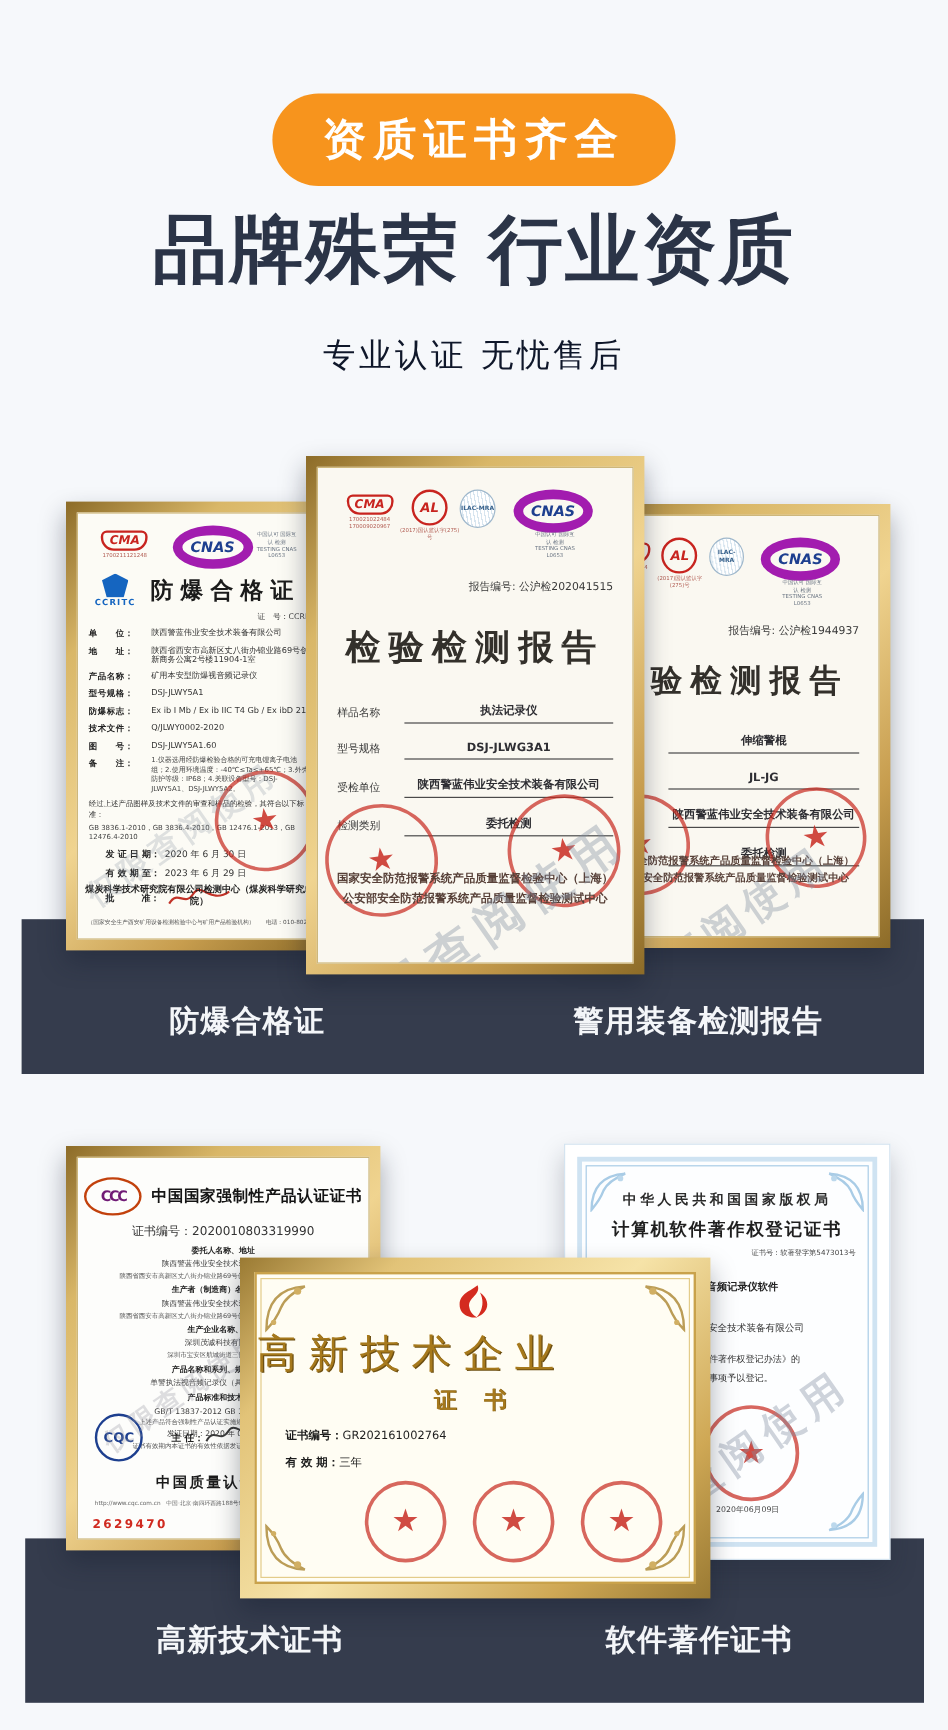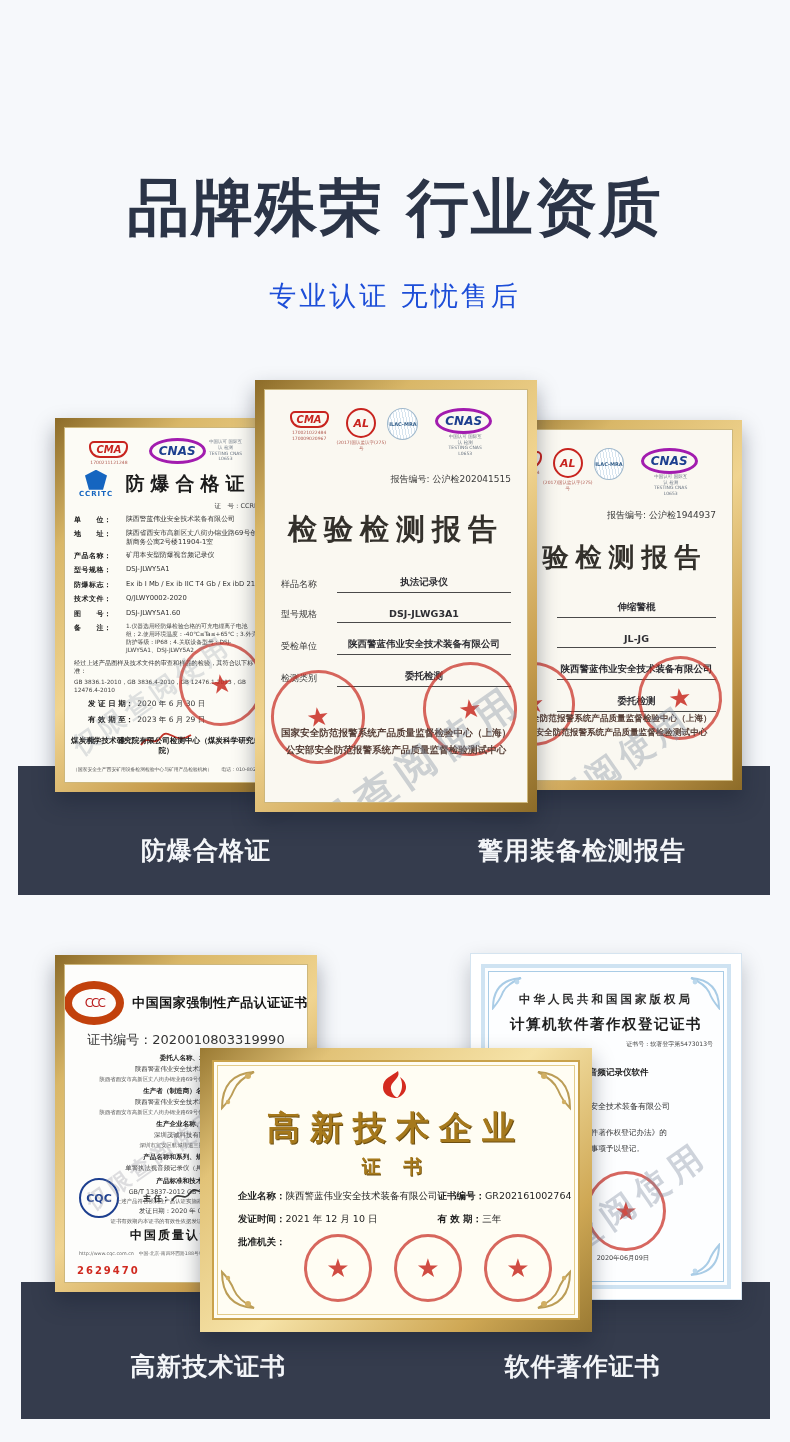--- a/index.html
+++ b/index.html
@@ -6,21 +6,21 @@
   body{font-family:"DejaVu Sans","Liberation Sans",sans-serif;}
   .page{position:relative;width:790px;height:1442px;background:#f6f8fb;overflow:hidden;}
 
   
   .badge{position:absolute;top:78px;left:50%;transform:translateX(-50%);
     background:#f7941d;color:#fff;font-size:36px;font-weight:bold;letter-spacing:6px;
     padding:14px 42px;border-radius:40px;white-space:nowrap;}
   .title{position:absolute;top:166px;left:0;width:100%;text-align:center;margin:0;
     font-size:62px;font-weight:bold;color:#2b3447;letter-spacing:2px;}
   .subtitle{position:absolute;top:278px;left:0;width:100%;text-align:center;
-    font-size:27px;color:#1d4ed8;letter-spacing:3px;}
+    font-size:27px;color:#0f172a;letter-spacing:3px;}
 
   
   .strip{position:absolute;background:#353c4d;display:flex;z-index:1;}
   .strip1{left:18px;top:766px;width:752px;height:129px;}
   .strip2{left:21px;top:1282px;width:749px;height:137px;}
   .strip span{flex:1;text-align:center;color:#f4f6f9;font-size:25px;font-weight:bold;
     padding-top:68px;letter-spacing:1px;}
 
   
   .cert{position:absolute;box-shadow:0 10px 20px rgba(22,30,48,.38);box-sizing:border-box;}
@@ -36,21 +36,21 @@
 
   
   .cma{display:inline-block;color:#c8241f;font-weight:bold;font-style:italic;font-size:10px;
     border:2px solid #c8241f;border-radius:5px 5px 11px 11px;padding:1px 5px;line-height:1.1;}
   .alring{display:inline-flex;width:26px;height:26px;border:2.5px solid #c8241f;border-radius:50%;
     color:#c8241f;font-weight:bold;font-size:11px;align-items:center;justify-content:center;font-style:italic;}
   .ilac{display:inline-flex;width:30px;height:30px;border-radius:50%;border:1px solid #9fb8cc;
     background:repeating-linear-gradient(80deg,#d7e5ef 0 1px,#ffffff 1px 3px);
     color:#345f8a;font-size:5px;font-weight:bold;align-items:center;justify-content:center;text-align:center;}
   .cnas{display:inline-block;color:#1d3f8f;font-weight:bold;font-style:italic;font-size:12px;
-    border:3px solid #a21caf;border-radius:50%;padding:3px 7px;}
+    border:8px solid #a21caf;border-radius:50%;padding:3px 7px;}
   .logo-sub{display:block;font-size:4.5px;color:#b05a50;margin-top:2px;text-align:center;max-width:54px;line-height:1.3;}
   .cnas-side{display:inline-block;font-size:4.5px;color:#6b7684;line-height:1.25;max-width:34px;vertical-align:middle;margin-left:3px;}
   .logo-stack{display:inline-block;text-align:center;vertical-align:top;}
 
   
   .cert-explosion{left:55px;top:418px;width:222px;height:374px;z-index:2;}
   .cert-explosion .paper{padding:8px 9px;}
   .ex-logos{text-align:center;margin-top:2px;}
   .ex-titlerow{display:flex;align-items:center;margin-top:4px;}
   .ccritc{text-align:center;width:44px;}
@@ -99,46 +99,46 @@
   .cert-report-r .rep-footer{bottom:40px;}
   .cert-report-r .rep-footer div{font-size:8.6px;}
   .wm-rep{font-size:40px;letter-spacing:8px;left:-10px;top:360px;}
   .wm-rep2{font-size:34px;letter-spacing:6px;left:-16px;top:330px;}
   .wm-ex{font-size:26px;letter-spacing:5px;left:-6px;top:250px;color:rgba(130,142,160,.25);}
 
   
   .cert-3c{left:55px;top:955px;width:262px;height:337px;z-index:2;}
   .cert-3c .paper{padding:12px 14px;background:#fdfdfb;}
   .ccc-head{display:flex;align-items:center;justify-content:center;margin-top:4px;}
-  .ccc-mark{display:inline-flex;width:44px;height:28px;border:8px solid #c2410c;border-radius:50%;
-    align-items:center;justify-content:center;font-size:12px;font-weight:normal;color:#b91c1c;
+  .ccc-mark{display:inline-flex;width:44px;height:28px;border:2px solid #c2410c;border-radius:50%;
+    align-items:center;justify-content:center;font-size:12px;font-weight:bold;color:#701a75;
     letter-spacing:-2px;margin-right:8px;flex-shrink:0;}
   .ccc-title{font-size:13px;font-weight:bold;color:#141414;letter-spacing:.5px;white-space:nowrap;}
-  .ccc-no{text-align:center;font-size:13px;color:#333;margin-top:6px;}
+  .ccc-no{text-align:center;font-size:10px;color:#333;margin-top:6px;}
   .ccc-lines{margin-top:5px;text-align:center;}
   .ccc-h{font-size:6.6px;color:#222;font-weight:bold;margin-top:4px;}
   .ccc-v{font-size:6.4px;color:#3d3d3d;margin-top:2px;}
   .ccc-t{font-size:5.4px;color:#555;margin-top:2px;}
   .cqc-row{position:absolute;left:14px;bottom:64px;display:flex;align-items:center;}
   .cqc-mark{display:inline-flex;width:36px;height:36px;border:2.5px solid #1d3f8f;border-radius:50%;
     align-items:center;justify-content:center;font-size:11px;font-weight:bold;color:#1d3f8f;}
   .cqc-dir{font-size:8px;color:#222;margin-left:24px;font-weight:bold;}
   .ccc-footer{position:absolute;left:0;bottom:38px;width:100%;text-align:center;
     font-size:12px;font-weight:bold;color:#1a1a1a;letter-spacing:2px;}
   .ccc-foot-sm{position:absolute;left:14px;bottom:26px;width:80%;font-size:4.8px;color:#666;}
   .ccc-serial{position:absolute;left:12px;bottom:6px;font-size:10px;font-weight:bold;color:#d02a20;letter-spacing:2px;}
   .wm-3c{font-size:22px;letter-spacing:4px;left:10px;top:180px;color:rgba(150,150,158,.3);}
 
   
   .cert-hightech{left:200px;top:1048px;width:392px;height:284px;z-index:5;}
   .gold2{background:linear-gradient(135deg,#9a7a33 0%,#e2c378 20%,#f6e3a8 50%,#cfa855 80%,#9a7a33 100%);padding:12px;}
   .ht-paper{position:relative;width:100%;height:100%;box-sizing:border-box;overflow:hidden;
     background:#fffdf3;border:2px solid #c9a24b;outline:1px solid #e3cc8a;outline-offset:-6px;}
   .ht-flame{position:absolute;top:8px;left:50%;transform:translateX(-50%);}
-  .ht-title{position:absolute;top:44px;left:0;width:100%;text-align:center;font-size:33px;font-weight:bold;
+  .ht-title{position:absolute;top:44px;left:0;width:100%;text-align:left;font-size:33px;font-weight:normal;
     color:#a6791c;letter-spacing:10px;font-family:"DejaVu Serif","Liberation Serif",serif;white-space:nowrap;
     text-shadow:1px 1px 0 #6d4f12;}
   .ht-sub{position:absolute;top:92px;left:0;width:100%;text-align:center;font-size:19px;font-weight:bold;
     color:#a6791c;letter-spacing:8px;text-shadow:.5px .5px 0 #6d4f12;}
   .ht-info{position:absolute;top:128px;left:24px;right:20px;display:flex;}
   .ht-col-l{flex:1.35;}
   .ht-col-r{flex:1;}
   .ht-line{font-size:9.5px;color:#1d1d1d;margin-bottom:10px;white-space:nowrap;}
   .ht-line b{font-weight:bold;}
   .ht-stamps{position:absolute;left:90px;bottom:16px;display:flex;gap:22px;}
@@ -170,20 +170,21 @@
   .sc-tr{right:6px;top:6px;transform:scaleX(-1);}
   .sc-bl{left:6px;bottom:6px;transform:scaleY(-1);}
   .sc-br{right:6px;bottom:6px;transform:scale(-1,-1);}
   .wm-soft{font-size:34px;letter-spacing:7px;left:-4px;top:230px;}
 </style>
 </head>
 <body>
 
 <div class="page">
 
+  <div class="badge">资质证书齐全</div>
   <h1 class="title">品牌殊荣 行业资质</h1>
   <div class="subtitle">专业认证 无忧售后</div>
 
   <div class="strip strip1">
     <span>防爆合格证</span>
     <span>警用装备检测报告</span>
   </div>
   <div class="strip strip2">
     <span>高新技术证书</span>
     <span>软件著作证书</span>
@@ -436,25 +437,20 @@
           <circle cx="30" cy="10" r="3" fill="#c9a24b"></circle>
           <circle cx="10" cy="36" r="2.2" fill="#c9a24b"></circle>
         </svg>
       <svg class="ht-flame" width="30" height="36" viewBox="0 0 30 36">
         <path d="M17 1c3 8-8 10-7 18 1 7 7 9 7 9S2 29 2 17C2 8 11 6 17 1z" fill="#d42b1f"></path>
         <path d="M19 7c6 4 8 11 4 16-2 3-7 5-7 5s9-9 3-21z" fill="#d42b1f"></path>
       </svg>
       <div class="ht-title">高新技术企业</div>
       <div class="ht-sub">证 书</div>
       <div class="ht-info">
-        <div class="ht-col-l">
-          <div class="ht-line"><b>企业名称：</b><span>陕西警蓝伟业安全技术装备有限公司</span></div>
-          <div class="ht-line"><b>发证时间：</b><span>2021 年 12 月 10 日</span></div>
-          <div class="ht-line"><b>批准机关：</b></div>
-        </div>
         <div class="ht-col-r">
           <div class="ht-line"><b>证书编号：</b><span>GR202161002764</span></div>
           <div class="ht-line"><b>有 效 期：</b><span>三年</span></div>
         </div>
       </div>
       <div class="ht-stamps">
         <div class="stamp ht-stamp">
             <span class="star">★</span>
           </div>
         <div class="stamp ht-stamp">

